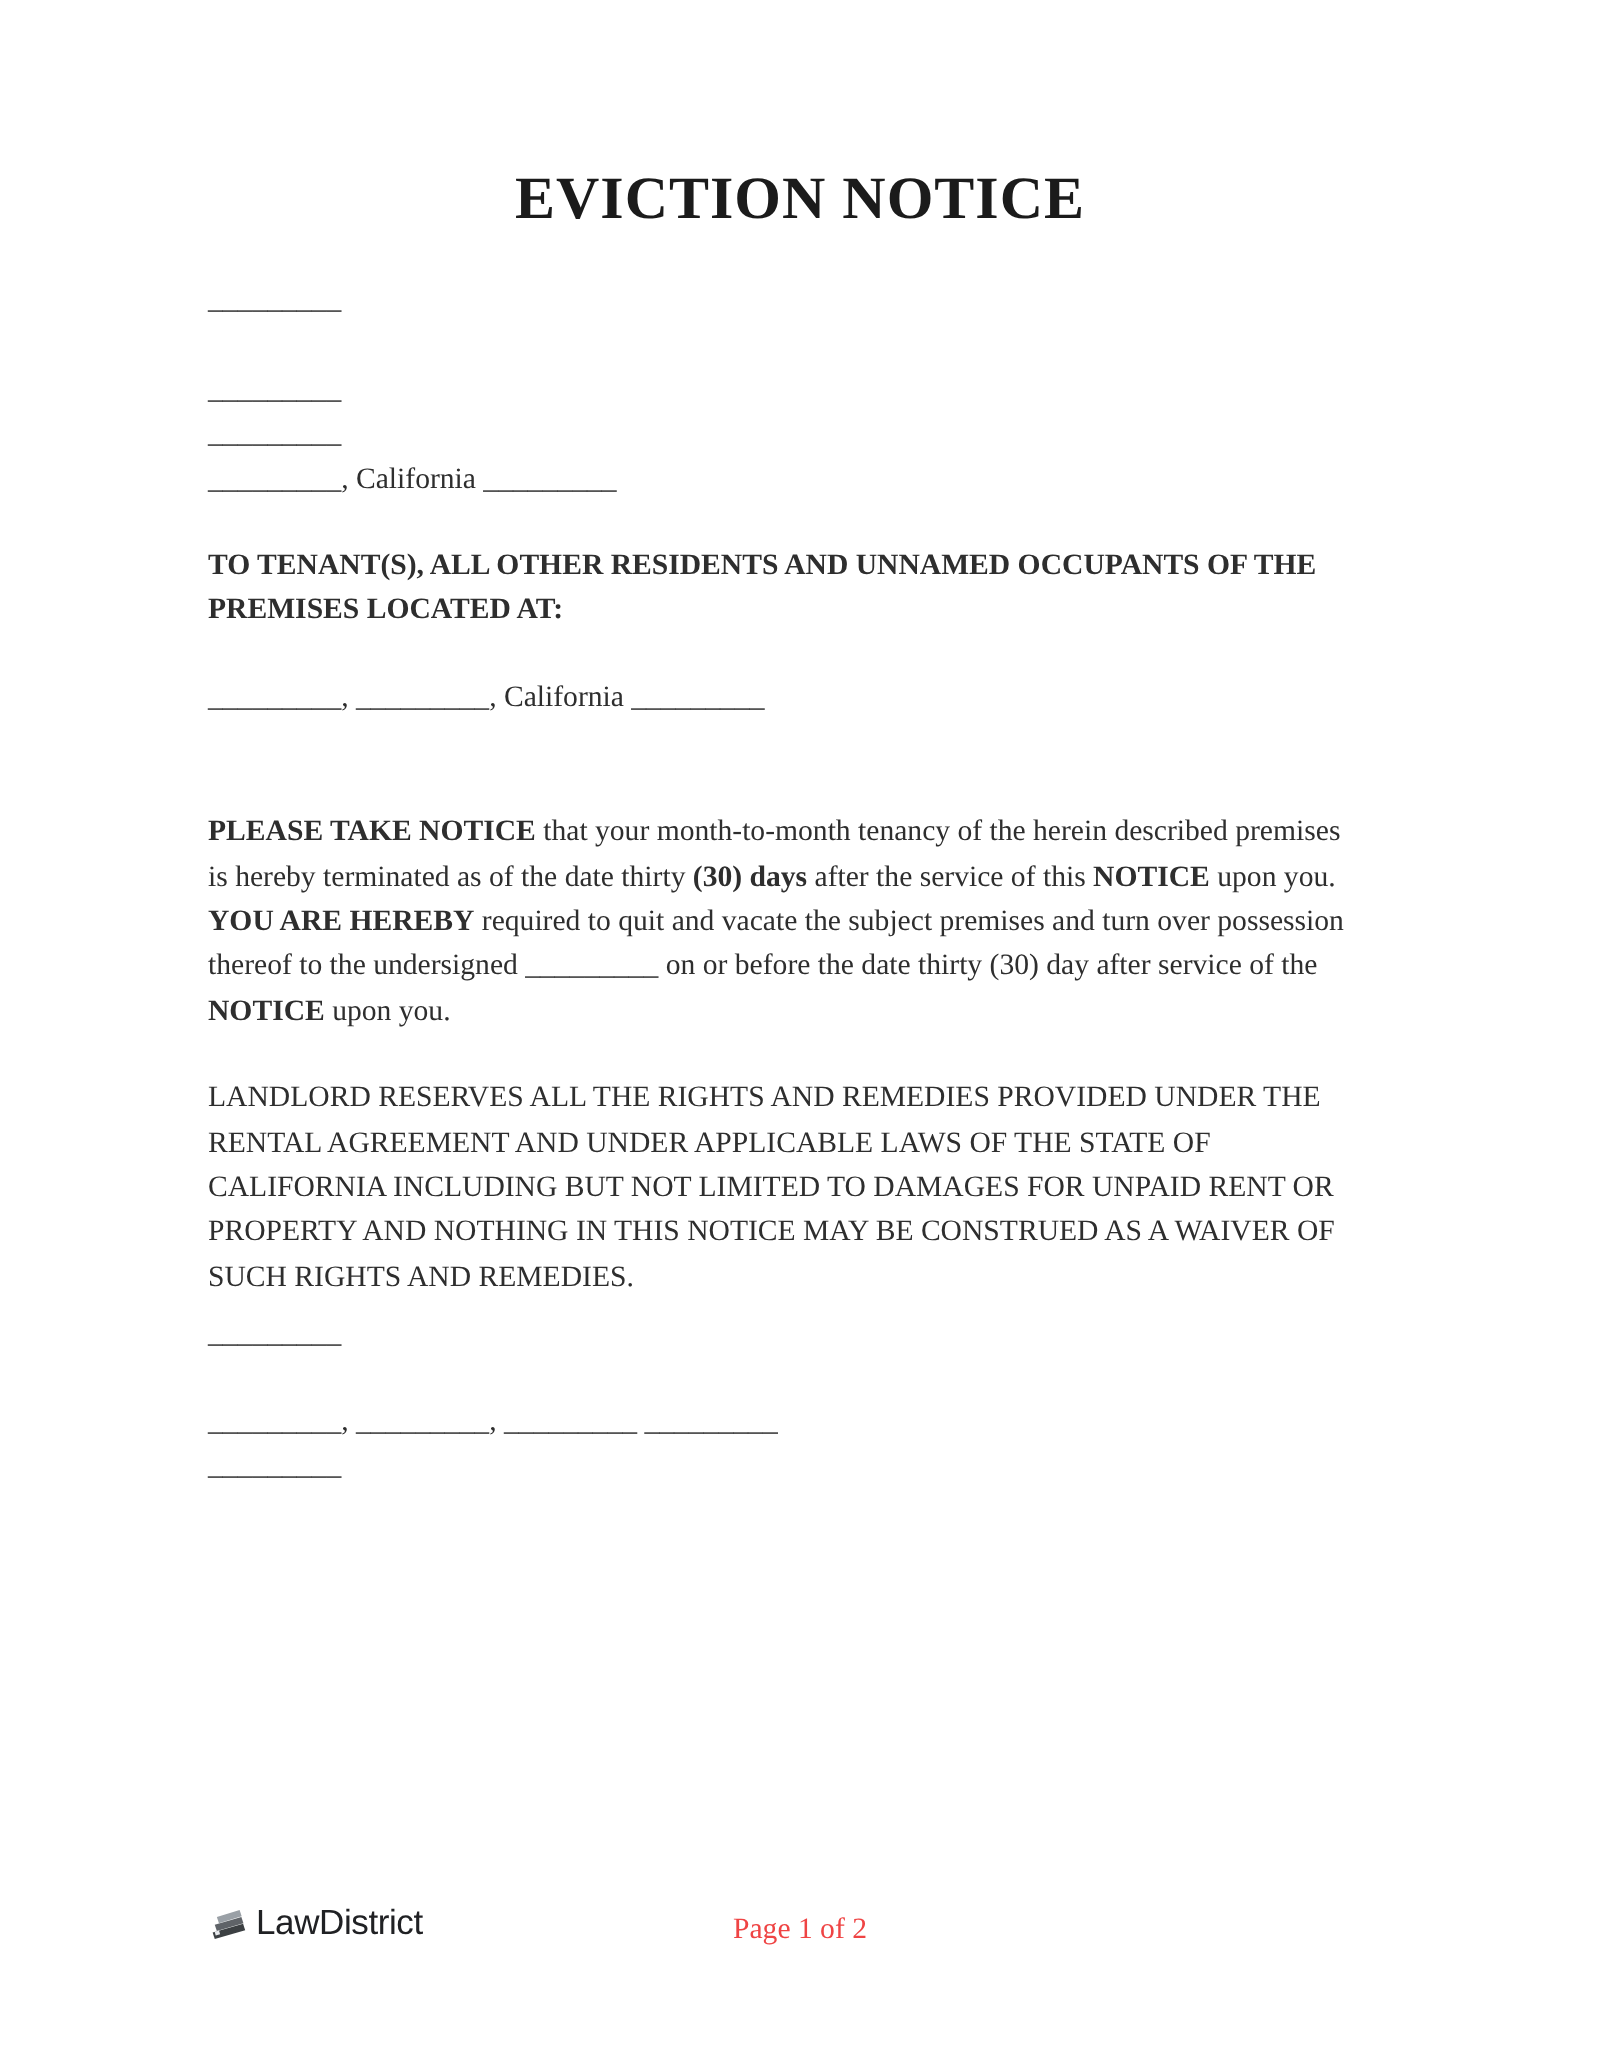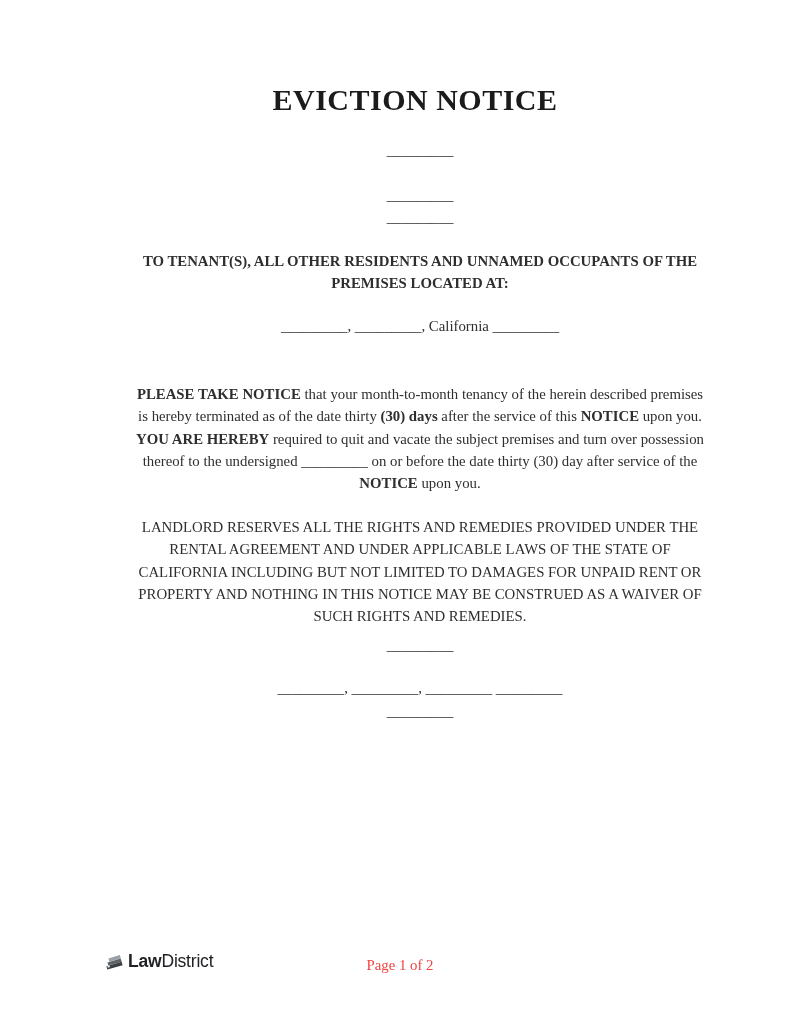--- a/index.html
+++ b/index.html
@@ -7,35 +7,33 @@
   .page {
     position: relative;
     width: 800px;
     height: 1035px;
     background: #ffffff;
     font-family: "Liberation Serif", "DejaVu Serif", serif;
     font-size: 14.8px;
     line-height: 22.4px;
     color: #2e2e2e;
     overflow: hidden;
-    padding-left: 30px;
   }
   .title {
     margin: 82px 0 0 0;
     font-size: 30px;
     line-height: 36px;
     font-weight: 700;
     text-align: center;
     letter-spacing: 0.5px;
     color: #1b1b1b;
   }
   .content {
     width: 572px;
     margin: 0 0 0 104px;
-    text-align: center;
   }
   .addr-block { margin-top: 21px; }
   .addr-block .line { margin: 0; }
   .spacer { height: 22.4px; }
   p { margin: 21px 0 0 0; }
   .bold { font-weight: 700; }
   b { font-weight: 700; }
   .tight { }
   .gap-lg { margin-top: 45px; }
   .tight2 { margin-top: 6px; }
@@ -52,21 +50,21 @@
     left: 103px;
     top: 2px;
     display: flex;
     align-items: center;
     font-family: "Liberation Sans", "DejaVu Sans", sans-serif;
     font-size: 17.5px;
     letter-spacing: -0.2px;
     color: #202124;
   }
   .logo svg { margin-right: 4px; display: block; }
-  .logo .law { font-weight: 700; text-align: center; }
+  .logo .law { font-weight: 400; text-align: center; }
   .logo .district { font-weight: 400; }
   .pagenum {
     position: absolute;
     left: 0;
     top: 6px;
     width: 100%;
     text-align: center;
     font-size: 14.8px;
     color: #ef4444;
   }
@@ -78,20 +76,21 @@
 
   <h1 class="title">EVICTION NOTICE</h1>
 
   <div class="content">
 
     <div class="addr-block">
       <div class="line">_________</div>
       <div class="line spacer"></div>
       <div class="line">_________</div>
       <div class="line">_________</div>
+      <div class="line">_________, California _________</div>
     </div>
 
     <p class="bold tight">TO TENANT(S), ALL OTHER RESIDENTS AND UNNAMED OCCUPANTS OF THE PREMISES LOCATED AT:</p>
 
     <p>_________, _________, California _________</p>
 
     <p class="gap-lg"><b>PLEASE TAKE NOTICE</b><span> that your month-to-month tenancy of the herein described premises is hereby terminated as of the date thirty </span><b>(30) days</b><span> after the service of this </span><b>NOTICE</b><span> upon you. </span><b>YOU ARE HEREBY</b><span> required to quit and vacate the subject premises and turn over possession thereof to the undersigned _________ on or before the date thirty (30) day after service of the </span><b>NOTICE</b><span> upon you.</span></p>
 
 
     <p>LANDLORD RESERVES ALL THE RIGHTS AND REMEDIES PROVIDED UNDER THE RENTAL AGREEMENT AND UNDER APPLICABLE LAWS OF THE STATE OF CALIFORNIA INCLUDING BUT NOT LIMITED TO DAMAGES FOR UNPAID RENT OR PROPERTY AND NOTHING IN THIS NOTICE MAY BE CONSTRUED AS A WAIVER OF SUCH RIGHTS AND REMEDIES.</p>

